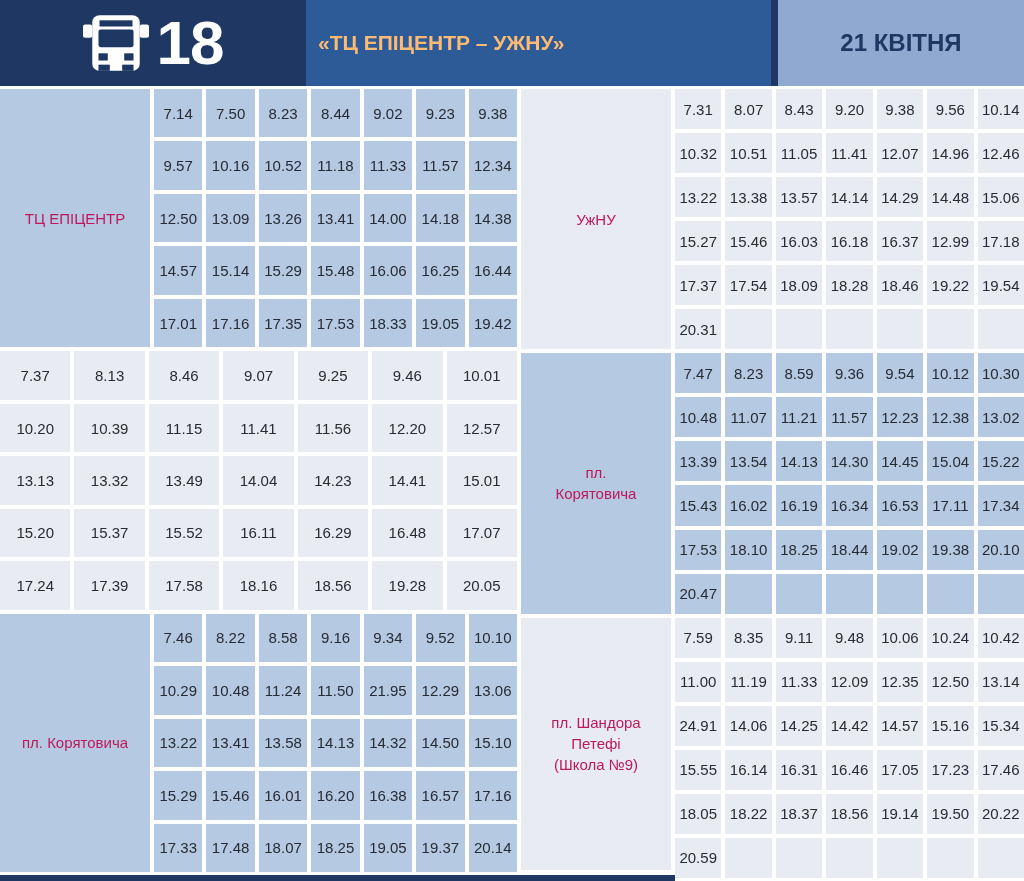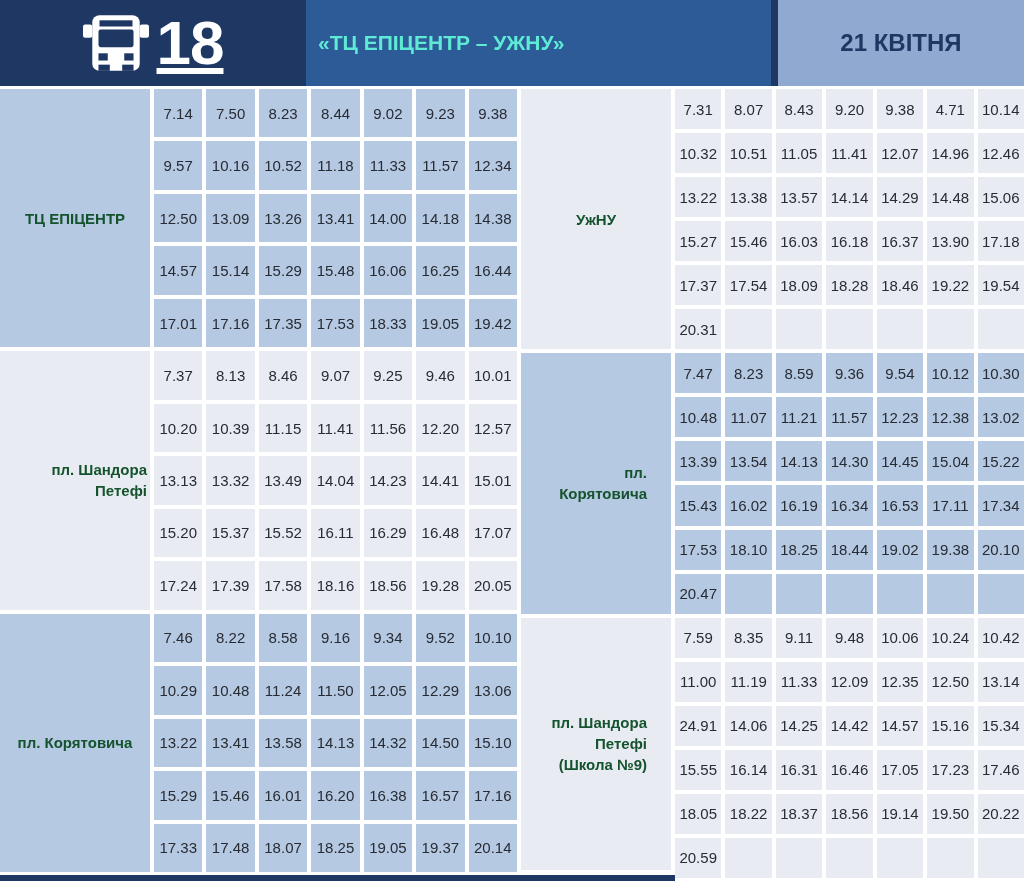--- a/index.html
+++ b/index.html
@@ -16,44 +16,44 @@
     width:1024px;height:881px;background:#ffffff;overflow:hidden;
     font-family:"Liberation Sans","DejaVu Sans",sans-serif;
     position:relative;
   }
   
   .header{height:86px;display:flex;align-items:stretch;}
   .route-box{
     width:306px;background:var(--navy);display:flex;align-items:center;
     justify-content:center;gap:8px;color:#fff;flex:0 0 auto;
   }
-  .route-number{font-size:62px;font-weight:bold;line-height:1;letter-spacing:-1px;text-decoration:underline;}
+  .route-number{font-size:62px;font-weight:bold;line-height:1;letter-spacing:-1px;}
   .title-area{
-    flex:1;background:var(--header-blue);color:#5eead4;display:flex;
+    flex:1;background:var(--header-blue);color:#fdba74;display:flex;
     flex-direction:column;justify-content:center;padding-left:12px;
   }
   .route-title{font-size:21px;font-weight:bold;line-height:1.3;}
   .route-subtitle{font-size:19px;font-weight:bold;line-height:1.3;}
   .date-sep{width:7px;background:var(--navy);flex:0 0 auto;}
   .date-box{
     width:246px;background:var(--date-blue);display:flex;align-items:center;
     justify-content:center;color:var(--navy);font-size:24px;font-weight:bold;
     flex:0 0 auto;
   }
   
   .board{
     height:792px;display:flex;gap:4px;padding-top:3px;position:relative;
   }
   .col{display:flex;flex-direction:column;gap:4px;}
   .col-left{width:517px;padding-bottom:6px;}
   .col-right{flex:1;}
   .section{display:flex;gap:4px;flex:1;min-height:0;}
   .stop-label{
     width:150px;flex:0 0 auto;display:flex;align-items:center;justify-content:center;
-    text-align:right;font-weight:bold;font-size:15px;color:#14532d;
+    text-align:center;font-weight:normal;font-size:15px;color:#be185d;
     padding:0 3px;line-height:1.4;
   }
   .col-right .stop-label{padding:8px 24px;}
   .col-right .section:last-child .stop-label{margin-bottom:8px;}
   .times{
     flex:1;display:grid;grid-template-columns:repeat(7,1fr);
     grid-auto-rows:1fr;gap:4px;
   }
   .cell{
     display:flex;align-items:center;justify-content:center;
@@ -136,21 +136,20 @@
           <div class="cell">17.01</div>
           <div class="cell">17.16</div>
           <div class="cell">17.35</div>
           <div class="cell">17.53</div>
           <div class="cell">18.33</div>
           <div class="cell">19.05</div>
           <div class="cell">19.42</div>
         </div>
       </div>
       <div class="section light">
-        <div class="stop-label">пл. Шандора Петефі</div>
         <div class="times">
           <div class="cell">7.37</div>
           <div class="cell">8.13</div>
           <div class="cell">8.46</div>
           <div class="cell">9.07</div>
           <div class="cell">9.25</div>
           <div class="cell">9.46</div>
           <div class="cell">10.01</div>
           <div class="cell">10.20</div>
           <div class="cell">10.39</div>
@@ -189,21 +188,21 @@
           <div class="cell">8.22</div>
           <div class="cell">8.58</div>
           <div class="cell">9.16</div>
           <div class="cell">9.34</div>
           <div class="cell">9.52</div>
           <div class="cell">10.10</div>
           <div class="cell">10.29</div>
           <div class="cell">10.48</div>
           <div class="cell">11.24</div>
           <div class="cell">11.50</div>
-          <div class="cell">12.05</div>
+          <div class="cell">21.95</div>
           <div class="cell">12.29</div>
           <div class="cell">13.06</div>
           <div class="cell">13.22</div>
           <div class="cell">13.41</div>
           <div class="cell">13.58</div>
           <div class="cell">14.13</div>
           <div class="cell">14.32</div>
           <div class="cell">14.50</div>
           <div class="cell">15.10</div>
           <div class="cell">15.29</div>
@@ -225,42 +224,42 @@
     </div>
   <div class="col col-right">
       <div class="section light">
         <div class="stop-label">УжНУ</div>
         <div class="times">
           <div class="cell">7.31</div>
           <div class="cell">8.07</div>
           <div class="cell">8.43</div>
           <div class="cell">9.20</div>
           <div class="cell">9.38</div>
-          <div class="cell">4.71</div>
+          <div class="cell">9.56</div>
           <div class="cell">10.14</div>
           <div class="cell">10.32</div>
           <div class="cell">10.51</div>
           <div class="cell">11.05</div>
           <div class="cell">11.41</div>
           <div class="cell">12.07</div>
           <div class="cell">14.96</div>
           <div class="cell">12.46</div>
           <div class="cell">13.22</div>
           <div class="cell">13.38</div>
           <div class="cell">13.57</div>
           <div class="cell">14.14</div>
           <div class="cell">14.29</div>
           <div class="cell">14.48</div>
           <div class="cell">15.06</div>
           <div class="cell">15.27</div>
           <div class="cell">15.46</div>
           <div class="cell">16.03</div>
           <div class="cell">16.18</div>
           <div class="cell">16.37</div>
-          <div class="cell">13.90</div>
+          <div class="cell">12.99</div>
           <div class="cell">17.18</div>
           <div class="cell">17.37</div>
           <div class="cell">17.54</div>
           <div class="cell">18.09</div>
           <div class="cell">18.28</div>
           <div class="cell">18.46</div>
           <div class="cell">19.22</div>
           <div class="cell">19.54</div>
           <div class="cell">20.31</div>
           <div class="cell"></div>

